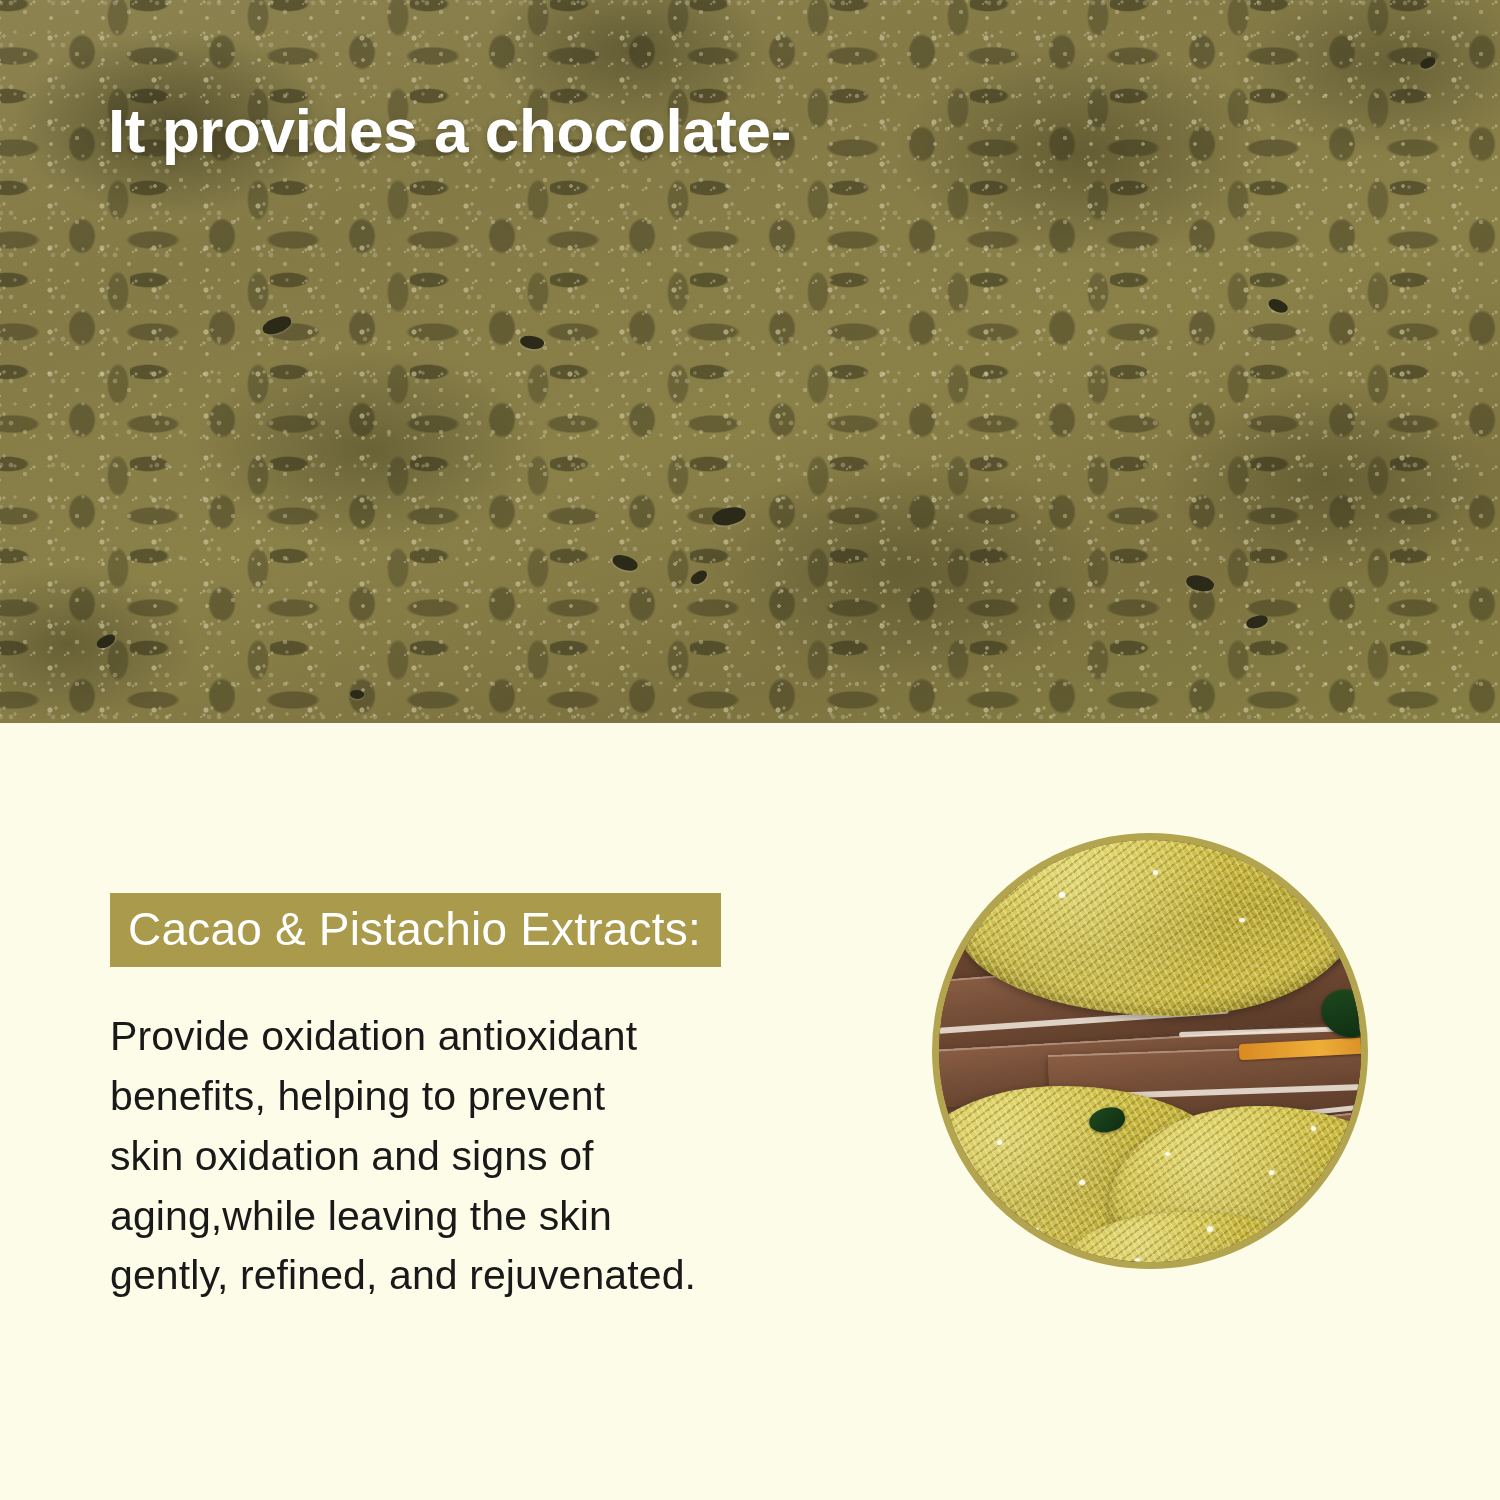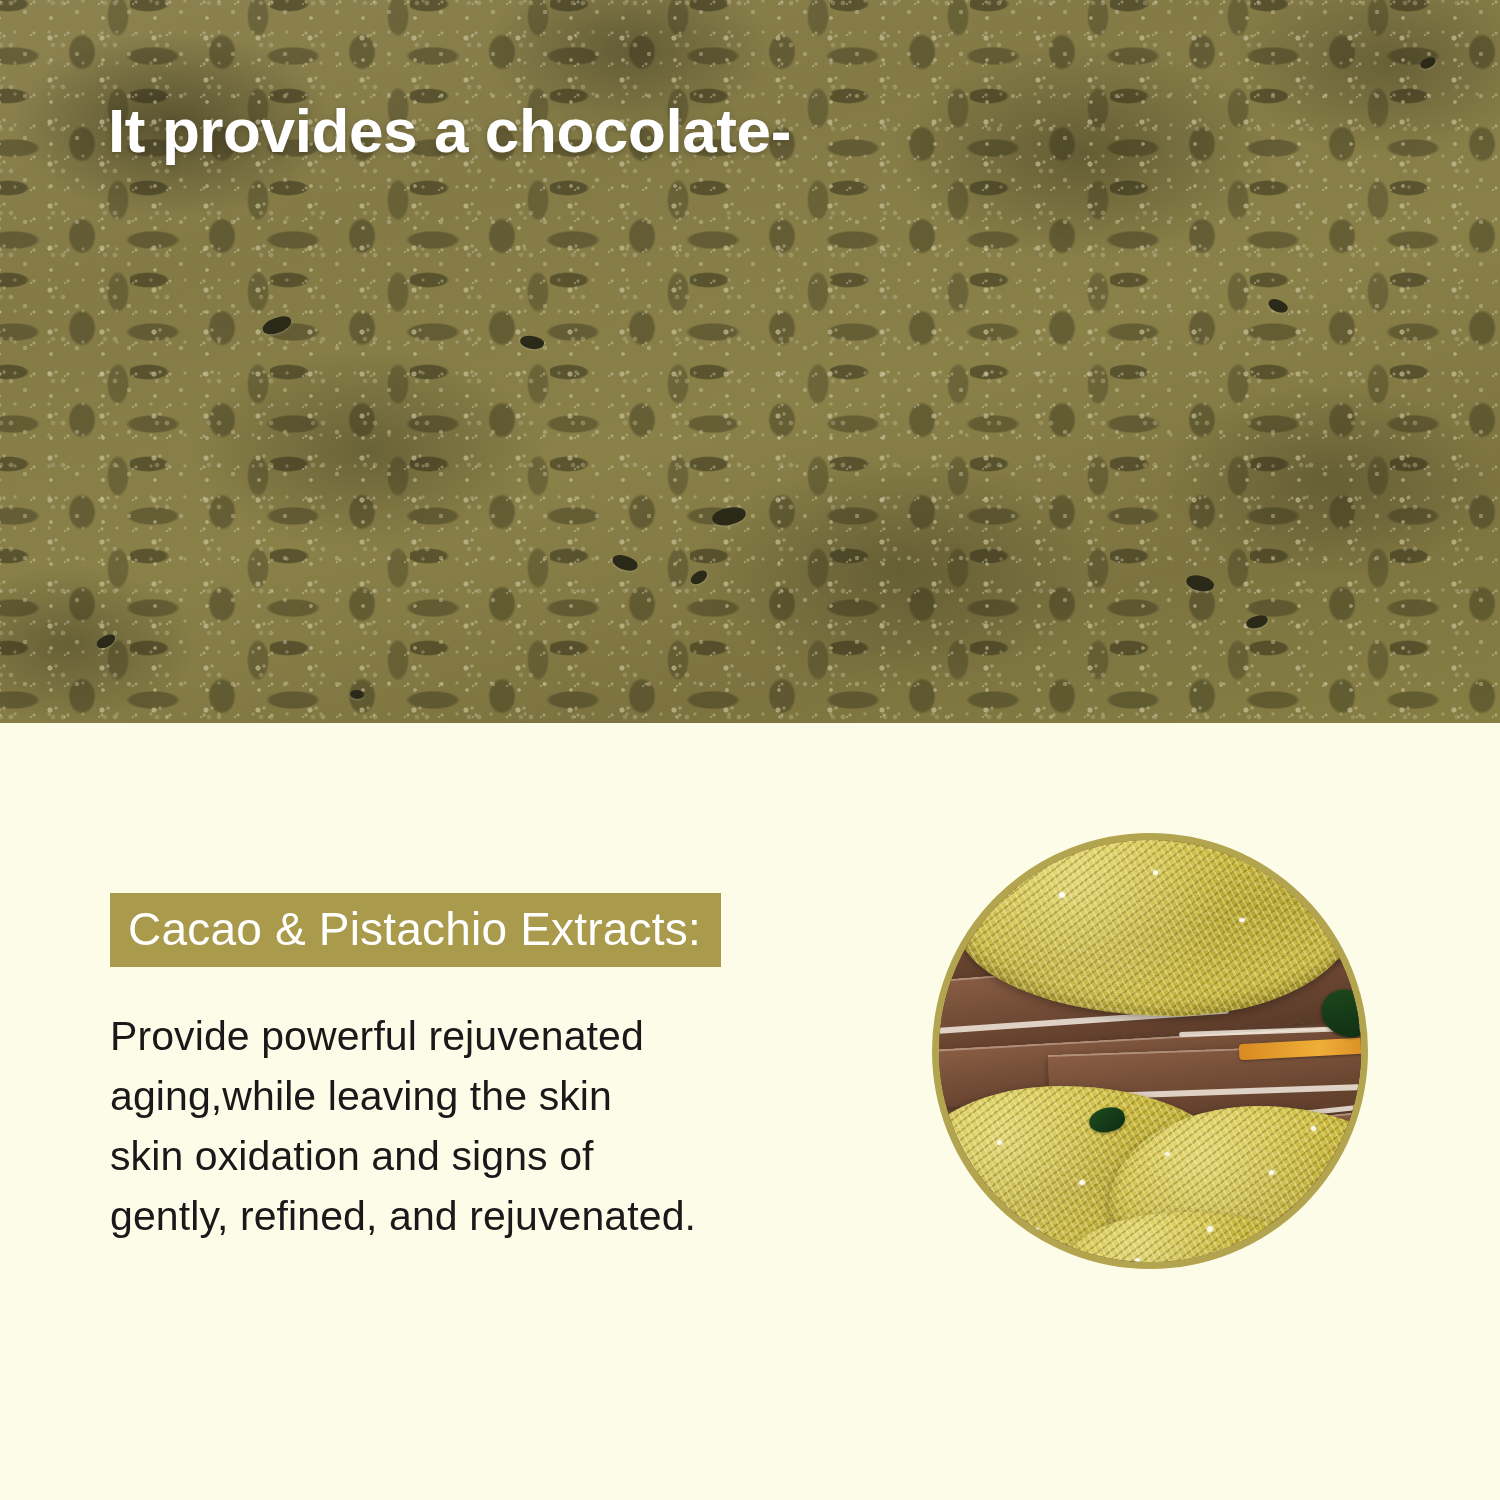--- a/index.html
+++ b/index.html
@@ -188,23 +188,24 @@
     </div>
   </div>
 
   <div class="panel">
 
     <div class="copy-col">
       <div class="band">
         <span class="band-text">Cacao &amp; Pistachio Extracts:</span>
       </div>
       <div class="body-copy">
-        <div>Provide powerful rejuvenated</div>
+        <div>Provide oxidation antioxidant</div>
+        <div>benefits, helping to prevent</div>
+        <div>skin oxidation and signs of</div>
         <div>aging,while leaving the skin</div>
-        <div>skin oxidation and signs of</div>
         <div>gently, refined, and rejuvenated.</div>
       </div>
     </div>
   </div>
 
   <div class="circle-wrap">
     <div class="photo">
       <div class="choc-bg"></div>
 
       <div class="bar b1"></div>

